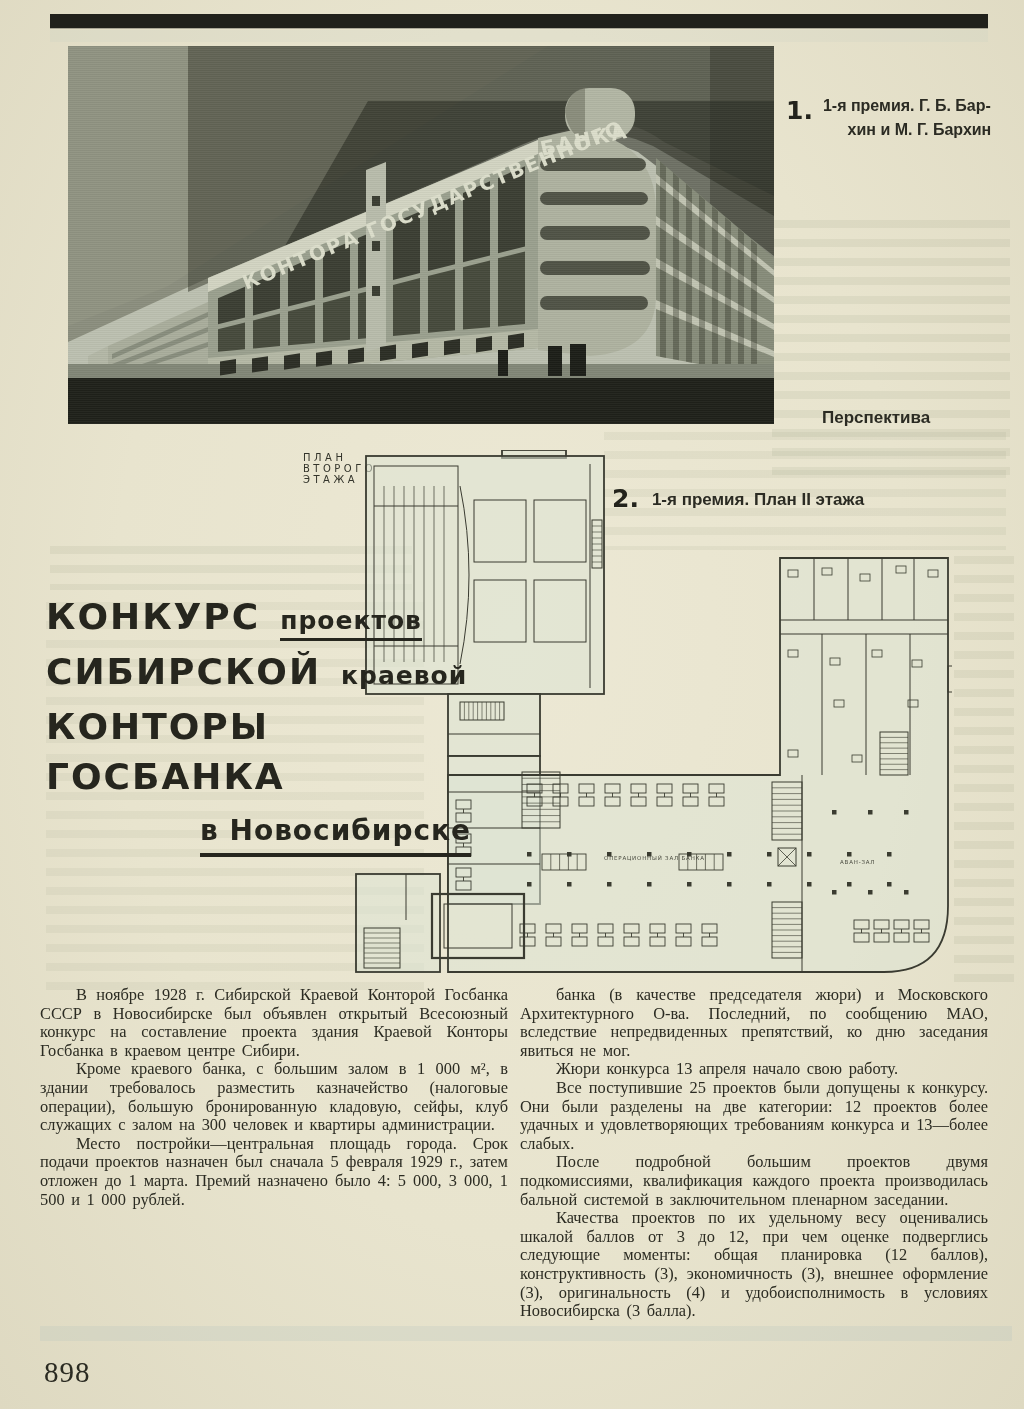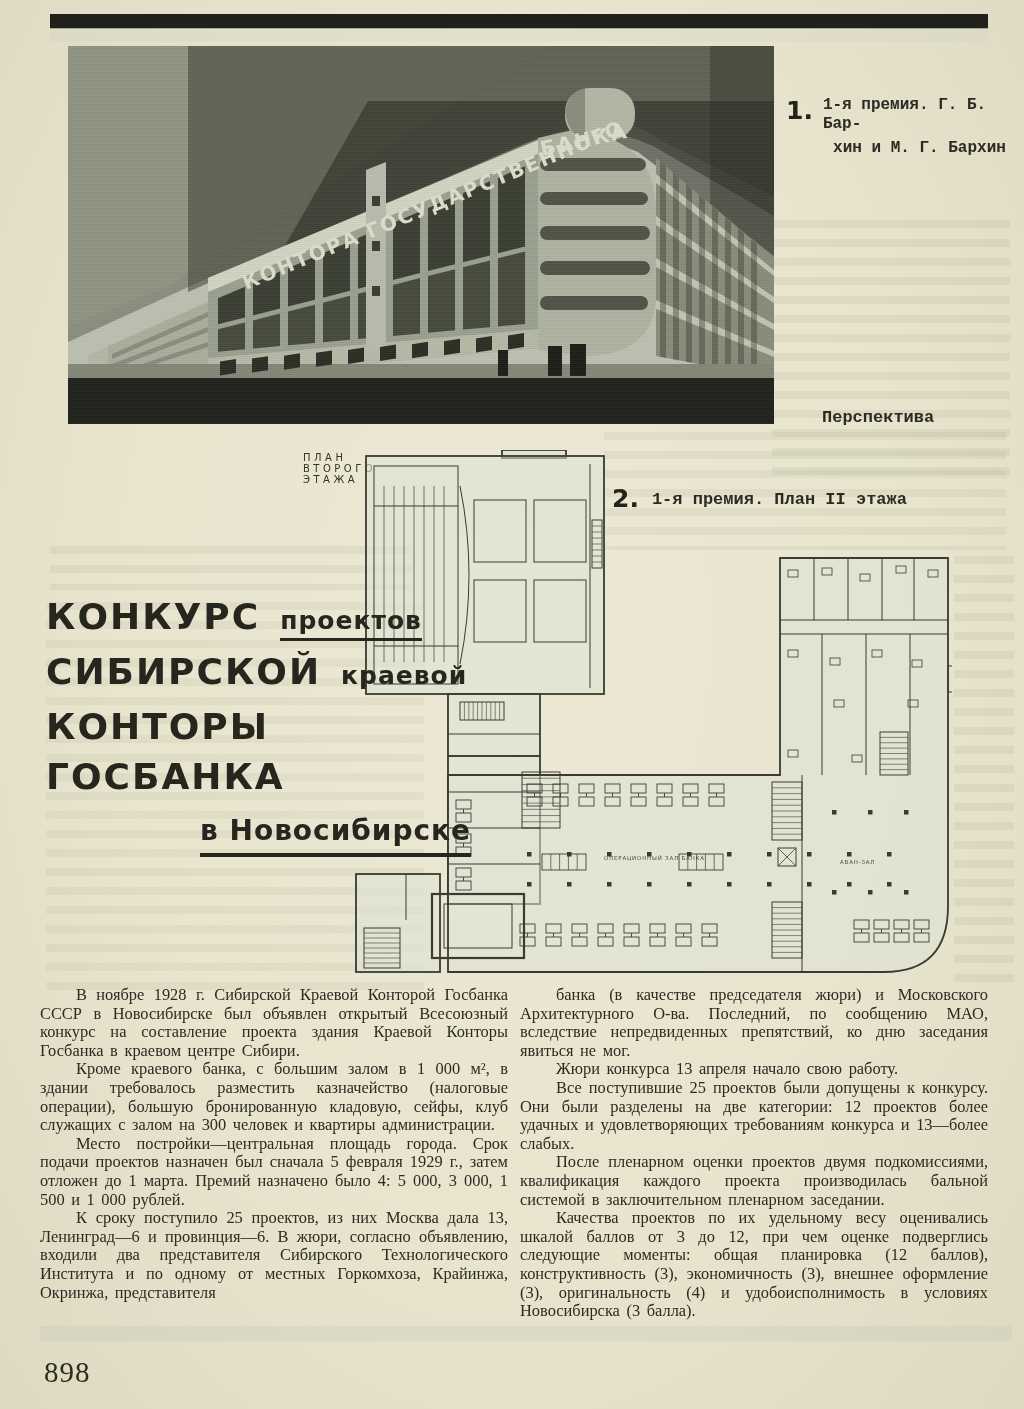--- a/index.html
+++ b/index.html
@@ -7,21 +7,21 @@
   .page{position:relative;width:1024px;height:1409px;overflow:hidden;
     background:radial-gradient(ellipse at 50% 45%, #ece8d4 0%, #e8e4ce 55%, #ded9c1 100%);
     font-family:"Liberation Serif", serif;color:#2a2a21;}
   .abs{position:absolute;}
   .rule{background:#21211b;box-shadow:0 1px 0 rgba(0,0,0,.25);}
   .ghost{position:absolute;z-index:1;opacity:.5;filter:blur(.7px);
     background:repeating-linear-gradient(180deg, rgba(116,126,96,.20) 0px, rgba(116,126,96,.20) 8px, rgba(0,0,0,0) 8px, rgba(0,0,0,0) 19px);}
   .band{position:absolute;z-index:1;background:rgba(168,192,190,.20);}
   .z2{z-index:2;}
   
-  .cap{font-family:Liberation Mono, monospace;font-weight:bold;font-size:16px;color:#2b2b23;line-height:1.2;}
+  .cap{font-family:Liberation Sans, sans-serif;font-weight:bold;font-size:16px;color:#2b2b23;line-height:1.2;}
   .capnum{font-family:"DejaVu Sans", sans-serif;font-weight:bold;font-size:25px;color:#23231c;}
   .cap1{display:flex;align-items:flex-start;width:230px;}
   .cap1 .txt{margin-left:10px;width:195px;}
   .cap1 .l2{text-align:center;margin-top:5px;}
   .cap2{display:flex;align-items:flex-start;}
   .cap2 .txt{margin-left:13px;margin-top:6px;white-space:nowrap;}
   .planlabel{font-family:"DejaVu Sans", sans-serif;font-size:10px;letter-spacing:3.5px;
     line-height:11px;color:#33342b;white-space:pre;}
   
   .hl{font-family:"DejaVu Sans", sans-serif;font-weight:bold;color:#26261e;white-space:nowrap;}
@@ -374,24 +374,23 @@
   </div>
   <div class="abs z2 hl5" style="left:200px;top:814px;">в Новосибирске</div>
   <div class="abs z2 hl" style="left:46px;top:756px;">
     <span class="big">ГОСБАНКА</span>
   </div>
 
   <div class="abs z2 col" style="left:40px;top:986px;">
     <p>В ноябре 1928 г. Сибирской Краевой Конторой Госбанка СССР в Новосибирске был объявлен открытый Всесоюзный конкурс на составление проекта здания Краевой Конторы Госбанка в краевом центре Сибири.</p>
     <p>Кроме краевого банка, с большим залом в 1 000 м², в здании требовалось разместить казначейство (налоговые операции), большую бронированную кладовую, сейфы, клуб служащих с залом на 300 человек и квартиры администрации.</p>
     <p>Место постройки—центральная площадь города. Срок подачи проектов назначен был сначала 5 февраля 1929 г., затем отложен до 1 марта. Премий назначено было 4: 5 000, 3 000, 1 500 и 1 000 рублей.</p>
-    <p>К сроку поступило 25 проектов, из них Москва дала 13, Ленинград—6 и провинция—6. В жюри, согласно объявлению, входили два представителя Сибирского Технологического Института и по одному от местных Горкомхоза, Крайинжа, Окринжа, представителя</p>
   </div>
   <div class="abs z2 col" style="left:520px;top:986px;">
     <p>банка (в качестве председателя жюри) и Московского Архитектурного О-ва. Последний, по сообщению МАО, вследствие непредвиденных препятствий, ко дню заседания явиться не мог.</p>
     <p>Жюри конкурса 13 апреля начало свою работу.</p>
     <p>Все поступившие 25 проектов были допущены к конкурсу. Они были разделены на две категории: 12 проектов более удачных и удовлетворяющих требованиям конкурса и 13—более слабых.</p>
-    <p>После пленарном оценки проектов двумя подкомиссиями, квалификация каждого проекта производилась бальной системой в заключительном пленарном заседании.</p>
+    <p>После подробной большим проектов двумя подкомиссиями, квалификация каждого проекта производилась бальной системой в заключительном пленарном заседании.</p>
     <p>Качества проектов по их удельному весу оценивались шкалой баллов от 3 до 12, при чем оценке подверглись следующие моменты: общая планировка (12 баллов), конструктивность (3), экономичность (3), внешнее оформление (3), оригинальность (4) и удобоисполнимость в условиях Новосибирска (3 балла).</p>
   </div>
 
   <div class="abs z2 pagenum" style="left:44px;top:1336px;margin-top:20px;">898</div>
 </div>
 
 </body></html>

